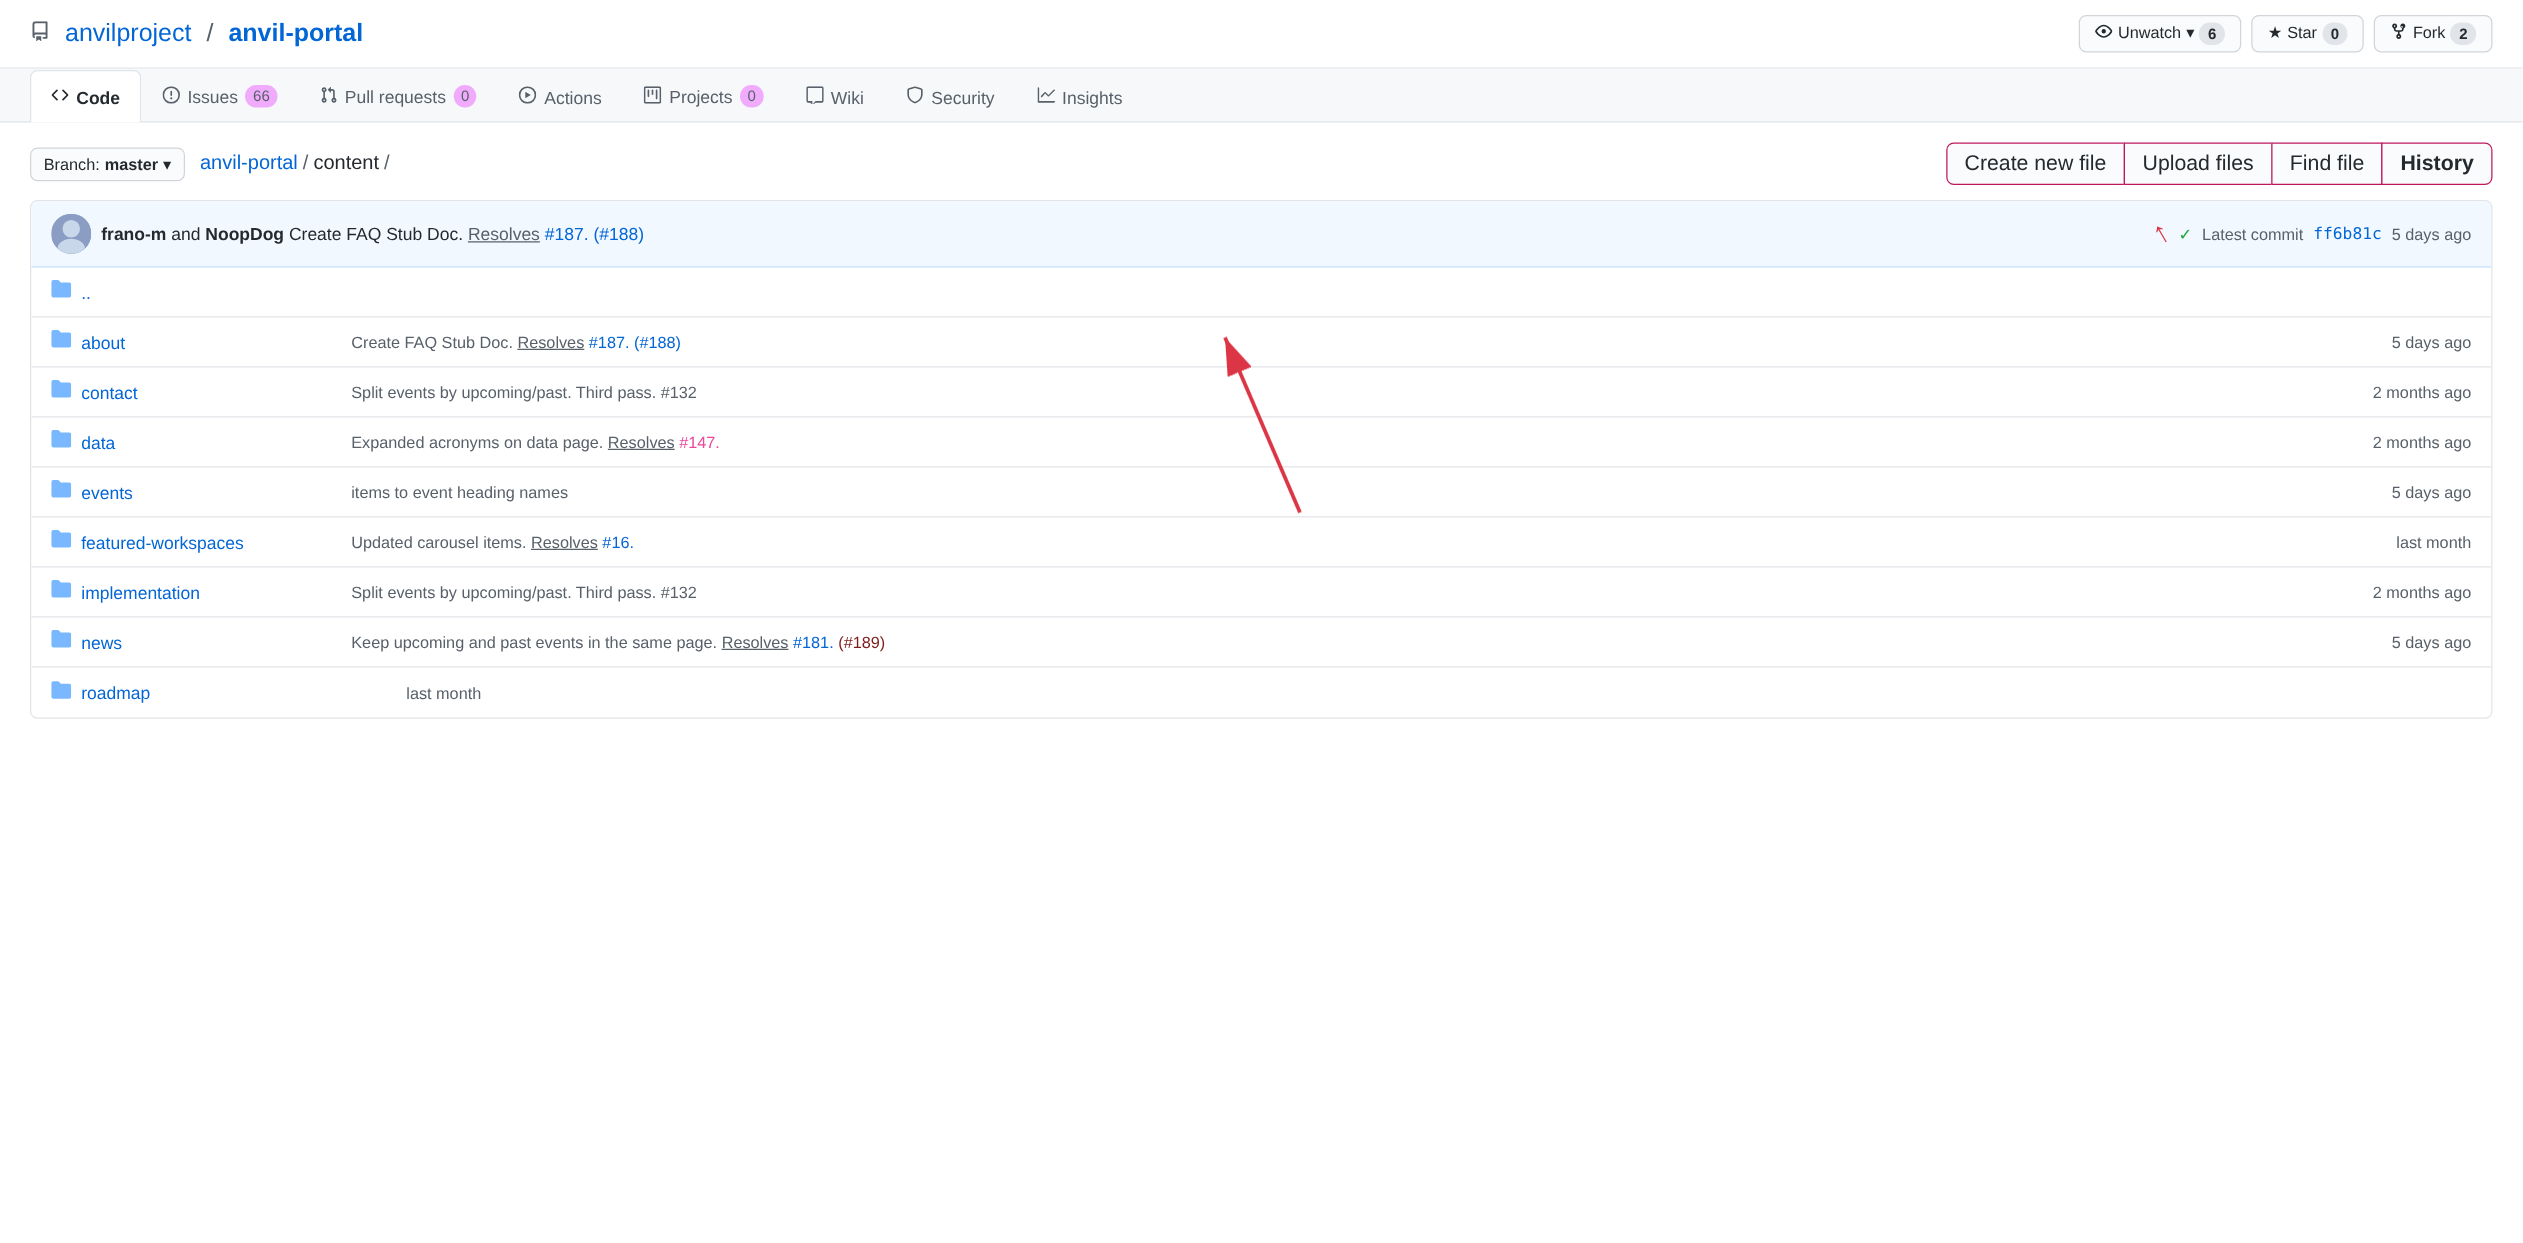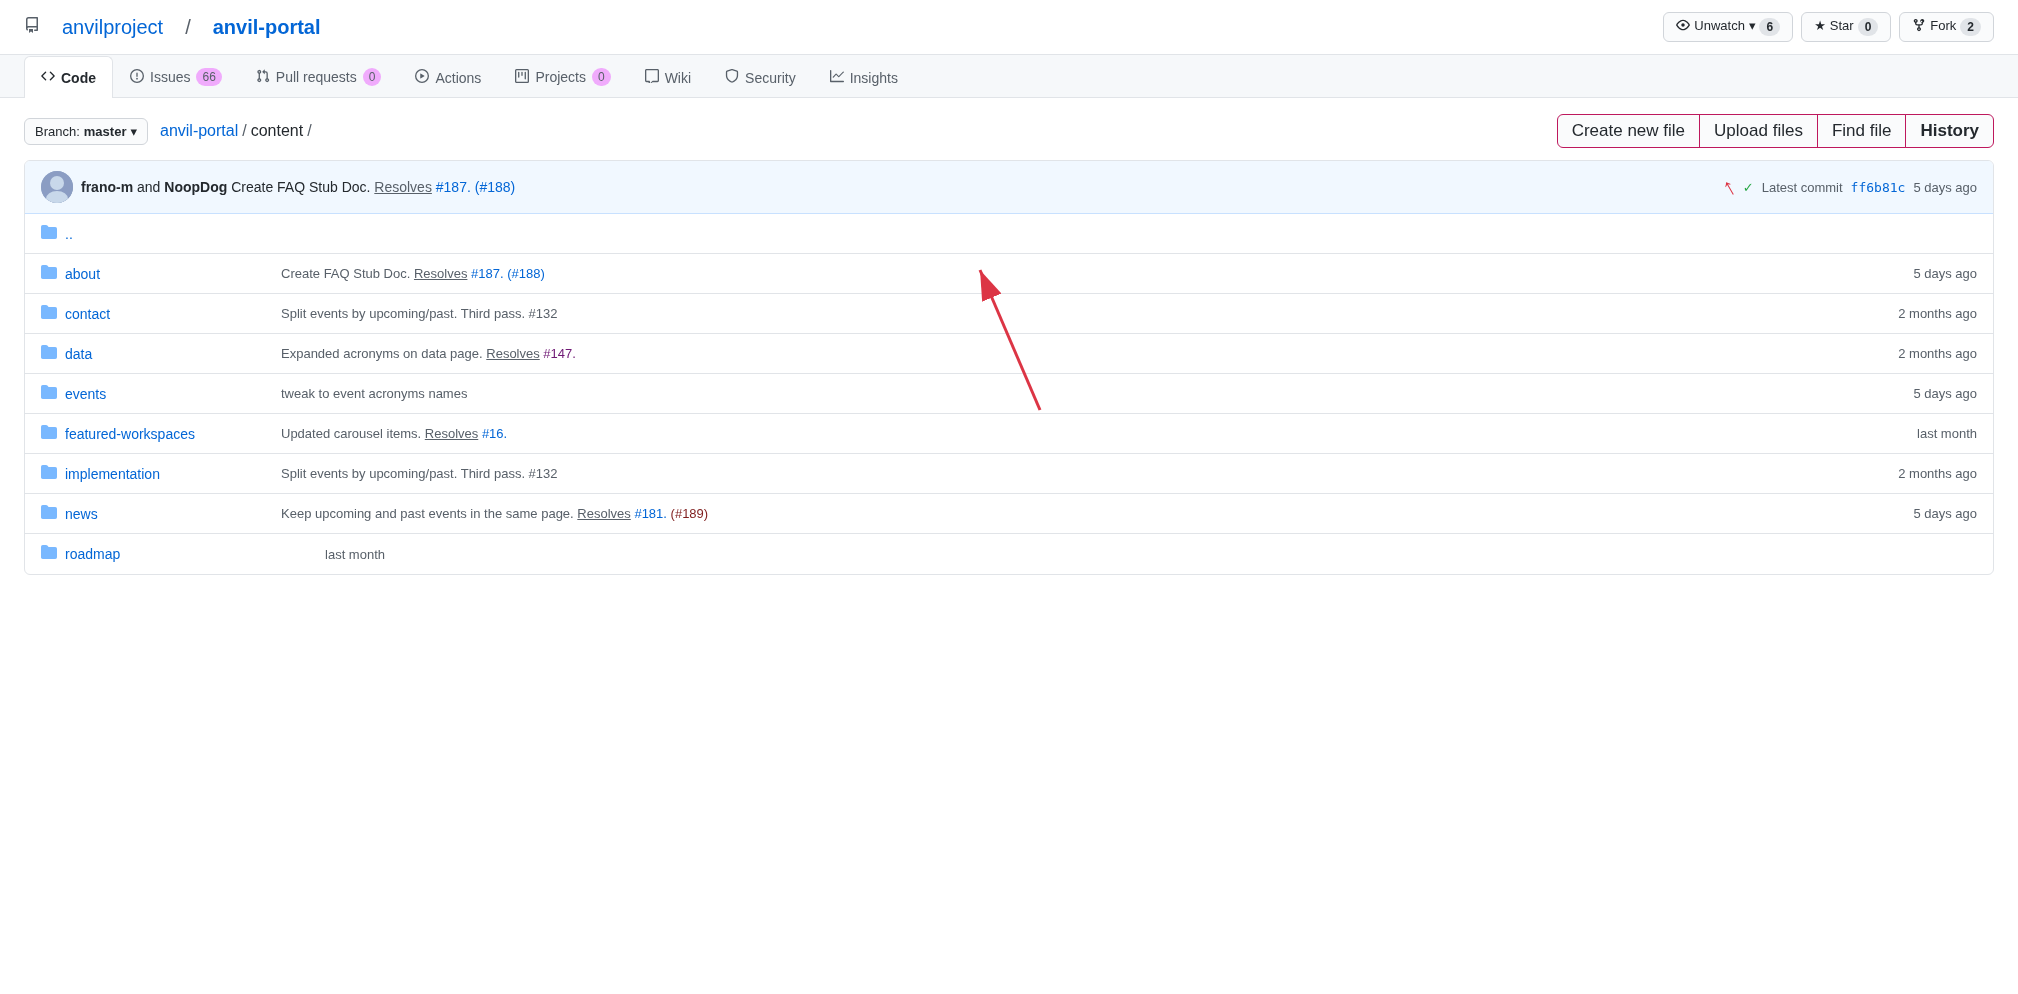--- a/index.html
+++ b/index.html
@@ -13,21 +13,21 @@
       display: flex;
       align-items: center;
       justify-content: space-between;
       padding: 12px 24px;
       border-bottom: 1px solid #e1e4e8;
       background: #fff;
     }
     .repo-title {
       display: flex;
       align-items: center;
-      gap: 22px;
+      gap: 12px;
       font-size: 20px;
     }
     .repo-title .repo-icon {
       color: #586069;
       font-size: 16px;
     }
     .repo-title .org-name {
       color: #0366d6;
       font-weight: 400;
     }
@@ -432,32 +432,32 @@
       <div class="file-time">2 months ago</div>
     </div>
 
     <div class="file-row">
       <span class="file-icon">
         <svg width="16" height="16" viewBox="0 0 16 16" fill="#79b8ff">
           <path fill-rule="evenodd" d="M1.75 1A1.75 1.75 0 000 2.75v10.5C0 14.216.784 15 1.75 15h12.5A1.75 1.75 0 0016 13.25v-8.5A1.75 1.75 0 0014.25 3h-6.5a.25.25 0 01-.2-.1l-.9-1.2C6.07 1.26 5.55 1 5 1H1.75z"></path>
         </svg>
       </span>
       <a class="file-name">data</a>
-      <div class="file-commit-msg">Expanded acronyms on data page. <span style="text-decoration:underline; color:#586069;">Resolves</span> <a style="color:#701a75;">#147.</a></div>
+      <div class="file-commit-msg">Expanded acronyms on data page. <span style="text-decoration:underline; color:#586069;">Resolves</span> <a style="color:#ec4899;">#147.</a></div>
       <div class="file-time">2 months ago</div>
     </div>
 
     <div class="file-row">
       <span class="file-icon">
         <svg width="16" height="16" viewBox="0 0 16 16" fill="#79b8ff">
           <path fill-rule="evenodd" d="M1.75 1A1.75 1.75 0 000 2.75v10.5C0 14.216.784 15 1.75 15h12.5A1.75 1.75 0 0016 13.25v-8.5A1.75 1.75 0 0014.25 3h-6.5a.25.25 0 01-.2-.1l-.9-1.2C6.07 1.26 5.55 1 5 1H1.75z"></path>
         </svg>
       </span>
       <a class="file-name">events</a>
-      <div class="file-commit-msg">tweak to event acronyms names</div>
+      <div class="file-commit-msg">items to event heading names</div>
       <div class="file-time">5 days ago</div>
     </div>
 
     <div class="file-row">
       <span class="file-icon">
         <svg width="16" height="16" viewBox="0 0 16 16" fill="#79b8ff">
           <path fill-rule="evenodd" d="M1.75 1A1.75 1.75 0 000 2.75v10.5C0 14.216.784 15 1.75 15h12.5A1.75 1.75 0 0016 13.25v-8.5A1.75 1.75 0 0014.25 3h-6.5a.25.25 0 01-.2-.1l-.9-1.2C6.07 1.26 5.55 1 5 1H1.75z"></path>
         </svg>
       </span>
       <a class="file-name">featured-workspaces</a>

